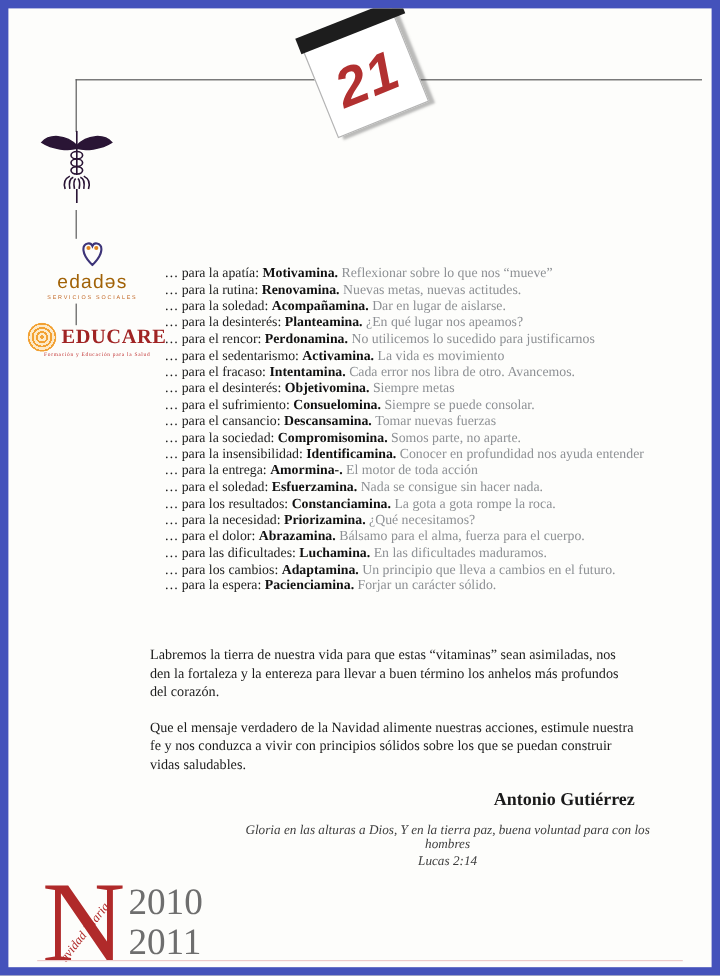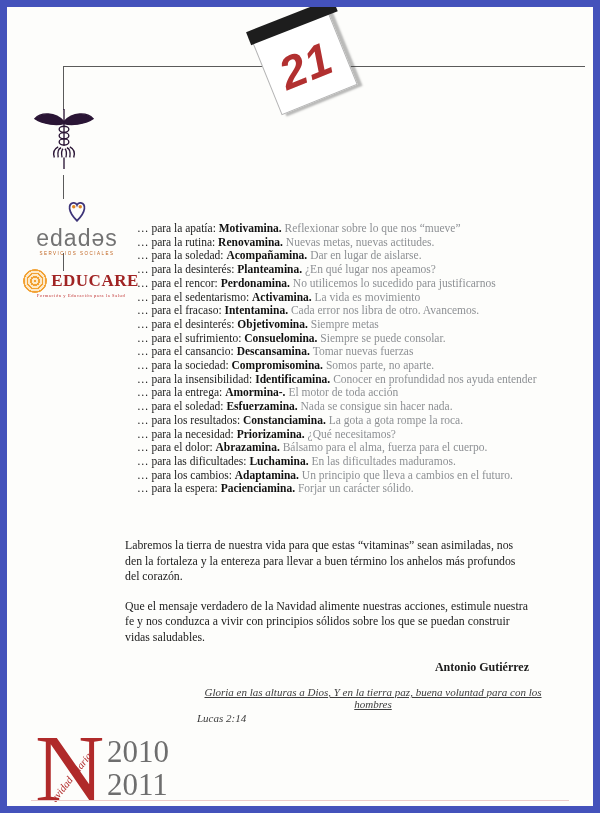--- a/index.html
+++ b/index.html
@@ -42,21 +42,21 @@
   .header{position:absolute;left:130px;top:116px;width:336px;text-align:center;color:#a93030;}
   .title{font-size:27px;font-weight:bold;letter-spacing:.5px;}
   .subtitle{font-size:20px;font-weight:bold;margin-top:4px;}
   .tagline{font-size:13px;font-weight:bold;margin-top:3px;}
 
   
   .caduceus{position:absolute;left:26px;top:102px;}
   .edades{position:absolute;left:14px;top:192px;width:112px;text-align:center;}
   .edades .word{
     font-family:"Liberation Sans", sans-serif;
-    color:#737373;font-size:23px;letter-spacing:1px;line-height:1;
+    color:#a16207;font-size:16px;letter-spacing:1px;line-height:1;
   }
   .edades .tag{
     font-family:"Liberation Sans", sans-serif;
     color:#c06420;font-size:4.5px;letter-spacing:1.5px;margin-top:1px;
   }
   .educare{position:absolute;left:8px;top:262px;width:132px;text-align:center;}
   .educare .row{display:flex;align-items:center;justify-content:center;gap:4px;}
   .sun{
     width:24px;height:24px;border-radius:50%;
     background:repeating-radial-gradient(circle at 50% 50%, #f2a133 0 1.5px, #fde9c8 1.5px 3.5px);
@@ -70,26 +70,26 @@
   
   .vitamins{position:absolute;left:130px;top:215px;width:462px;font-size:11.5px;}
   .vitamin-row{line-height:13.7px;white-space:nowrap;}
   .vitamin-row .lead{color:#1b1b1b;}
   .vitamin-row .vname{color:#111;font-weight:bold;}
   .vitamin-row .note{color:#8d9094;}
 
   
   .closing{position:absolute;left:118px;top:531px;width:404px;font-size:11.8px;line-height:15.6px;}
   .closing p{margin:0 0 14px 0;}
-  .signature{text-align:right;font-weight:bold;font-size:12px;margin-top:12px;}
+  .signature{text-align:right;font-weight:bold;font-size:15px;margin-top:12px;}
 
   
   .verse{position:absolute;left:190px;top:679px;width:352px;font-style:italic;font-size:11px;color:#3c3c3c;}
-  .verse .vtext{text-align:center;text-decoration:underline;}
-  .verse .vref{text-align:left;margin-top:2px;}
+  .verse .vtext{text-align:center;}
+  .verse .vref{text-align:center;margin-top:2px;}
 
   
   .nlogo{position:absolute;left:28px;top:714px;width:230px;height:92px;}
   .nlogo .big-n{
     position:absolute;left:0;top:0;
     font-size:96px;line-height:1;color:#b02a2a;
   }
   .nlogo .diag{
     position:absolute;left:18px;top:74px;
     transform:rotate(-52deg);transform-origin:0 50%;

